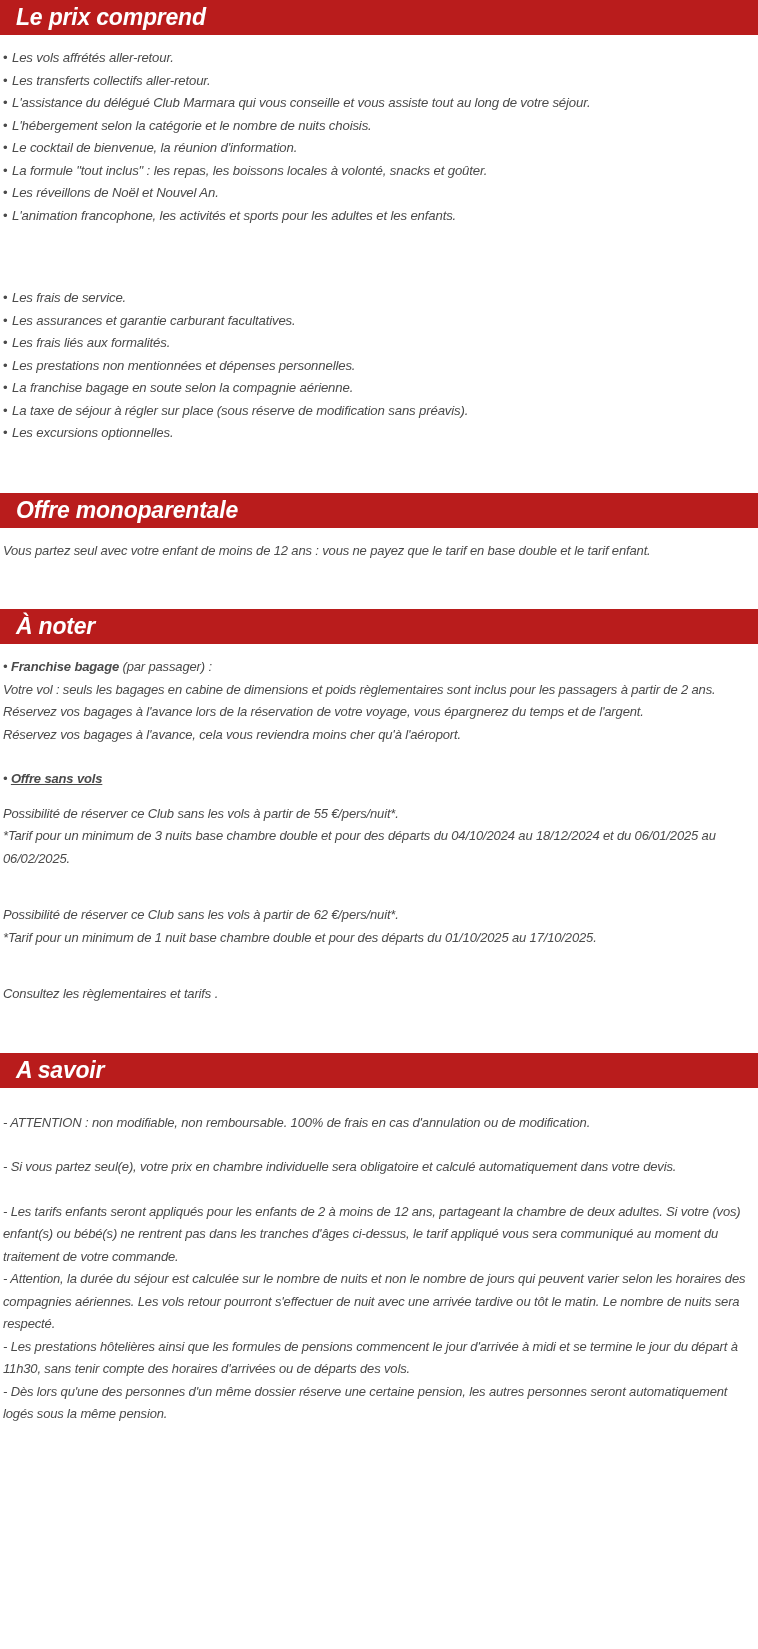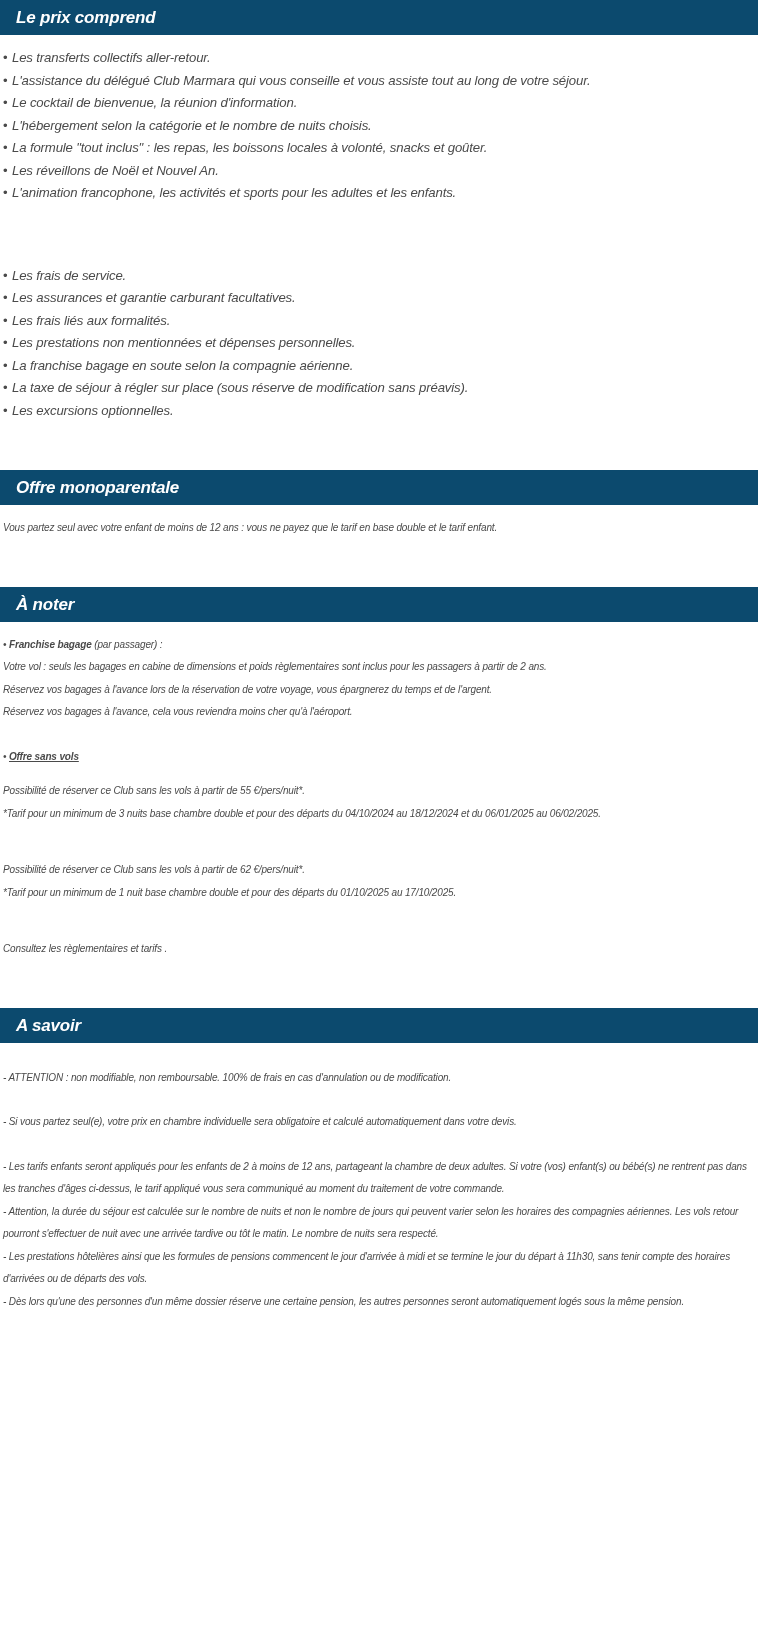--- a/index.html
+++ b/index.html
@@ -13,41 +13,41 @@
     color: #4a4a4a;
   }
   .page {
     width: 758px;
     position: relative;
     overflow: hidden;
   }
 
   
   .section-header {
-    background: #0c4a6e;
+    background: #b91c1c;
     color: #ffffff;
     font-style: italic;
     font-weight: bold;
-    font-size: 17px;
+    font-size: 23px;
     line-height: 35px;
     height: 35px;
     padding-left: 16px;
     letter-spacing: -0.2px;
     box-sizing: border-box;
     white-space: nowrap;
     overflow: hidden;
   }
 
   
   .section-body {
     padding: 0 4px 0 3px;
   }
   .line {
     font-style: italic;
-    font-size: 10px;
+    font-size: 13px;
     line-height: 22.5px;
     color: #4a4a4a;
     letter-spacing: -0.15px;
     white-space: nowrap;
   }
   .line.wrap { white-space: normal; }
   .line.b { font-weight: normal; margin-top: 12px; }
 
   .bullet-list { margin: 0; padding: 0; list-style: none; }
   .bullet-list li {
@@ -77,24 +77,25 @@
 </head>
 <body>
 
 <div class="page">
 
   <div>
     <div class="section-header">Le prix comprend</div>
     <div class="pad-top-body"></div>
     <div class="section-body">
       <ul class="bullet-list">
+        <li>Les vols affrétés aller-retour.</li>
         <li>Les transferts collectifs aller-retour.</li>
         <li>L'assistance du délégué Club Marmara qui vous conseille et vous assiste tout au long de votre séjour.</li>
+        <li>L'hébergement selon la catégorie et le nombre de nuits choisis.</li>
         <li>Le cocktail de bienvenue, la réunion d'information.</li>
-        <li>L'hébergement selon la catégorie et le nombre de nuits choisis.</li>
         <li>La formule "tout inclus" : les repas, les boissons locales à volonté, snacks et goûter.</li>
         <li>Les réveillons de Noël et Nouvel An.</li>
         <li>L'animation francophone, les activités et sports pour les adultes et les enfants.</li>
       </ul>
     </div>
   </div>
 
   <div class="gap-after-list"></div>
 
   <div>

